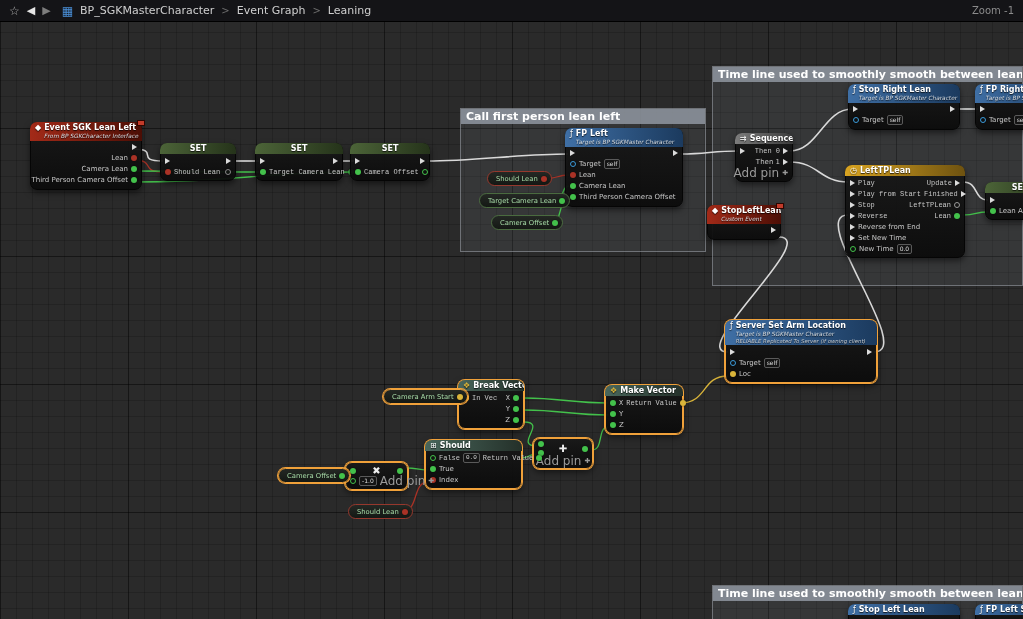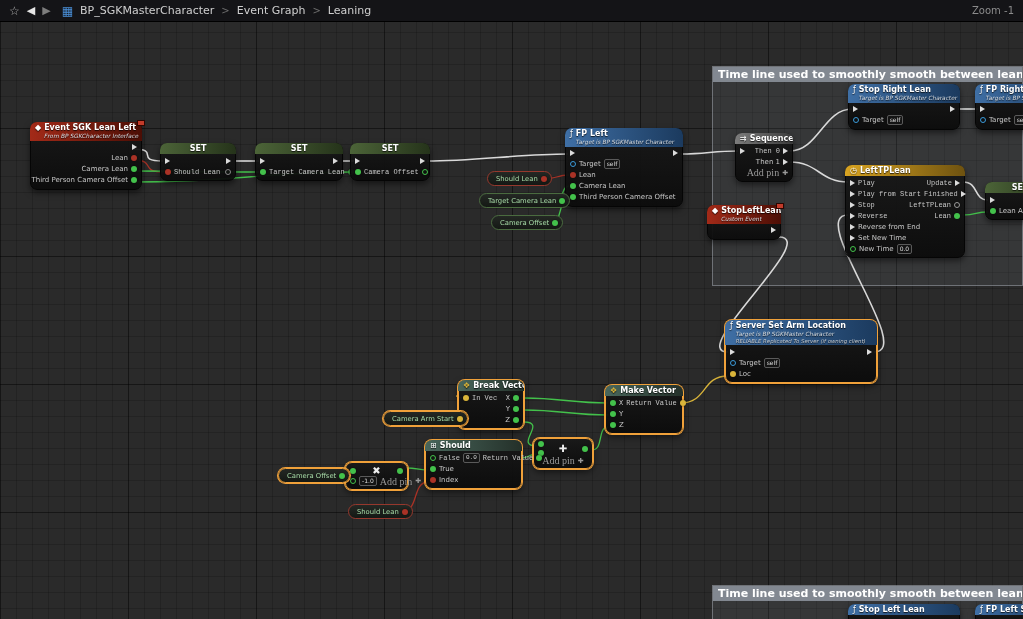--- a/index.html
+++ b/index.html
@@ -77,40 +77,43 @@
   .dpin { width:6px; height:6px; border-radius:50%; flex:0 0 auto; box-shadow:0 0 2px rgba(0,0,0,.6); }
   .c-green{ background:var(--wire-green,#43c14b); } .c-red{ background:var(--wire-red,#a93226); }
   .c-gold{ background:var(--wire-gold,#d9b43a); } .c-blue{ background:#3a9ad9; } .c-gray{ background:#9a9a9a; }
   .dpin.hollow { background:transparent; border:1.5px solid #888; width:6px; height:6px; }
   .dpin.hollow.c-green{ border-color:var(--wire-green,#43c14b); }
   .dpin.hollow.c-blue{ border-color:#3a9ad9; }
   .dpin.hollow.c-gray{ border-color:#9a9a9a; }
 
   .valbox { background:#141414; border:1px solid #5a5a5a; border-radius:2px; font-size:6px;
     color:#dedede; padding:0 2px; line-height:8px; flex:0 0 auto; }
-  .addpin-label { color:#9a9a9a; font-size:10px;font-family:Liberation Serif, serif; }
+  .addpin-label { color:#9a9a9a; font-size:12px; }
   .plus { color:#9a9a9a; font-size:7px; }
   .corner-dot { position:absolute; top:-3px; right:-4px; width:8px; height:6px;
     background:#c23b2a; border:1px solid #2d0500; z-index:4; }
   .ifc { color:#8fc7ff; margin-left:auto; }
   .op-glyph { font-size:10px; color:#ededed; font-weight:bold; }
   .addbody { display:flex; align-items:center; justify-content:space-between; padding:2px 4px 0; }
   .pincol { display:flex; flex-direction:column; gap:3px; }
 
   .getter { position:absolute; z-index:3; display:flex; align-items:center; gap:3px;
     height:15px; padding:0 4px 0 8px; border-radius:8px; font-size:6.8px; color:#a8dca8;
     background:linear-gradient(#242824,#141814); border:1px solid #4a6b3f; white-space:nowrap; }
   .getter.redb { border-color:#96382d; }
   .getter.selected { border-color:var(--selection,#f0a13a); box-shadow:0 0 0 1px var(--selection,#f0a13a); }
 </style>
 </head>
 <body>
 
 <div class="canvas">
 
+  <div class="comment" style="left:460px;top:108px;width:246px;height:144px">
+    <div class="comment-header">Call first person lean left</div>
+  </div>
   <div class="comment" style="left:712px;top:66px;width:311px;height:220px">
     <div class="comment-header">Time line used to smoothly smooth between lean camera loca</div>
   </div>
   <div class="comment" style="left:712px;top:585px;width:311px;height:60px">
     <div class="comment-header">Time line used to smoothly smooth between lean camera loca</div>
   </div>
 
   <svg class="wires" width="1023" height="619">
     <path class="w-exec" d="M132,149 C162,149 133,161 163,161"></path>
     <path class="w-exec" d="M235,161 C245,161 249,161 259,161"></path>
@@ -532,21 +535,21 @@
       <span class="dpin c-green"></span>
     </div>
     <div class="row" style="height:10px">
         <span class="dpin c-green hollow"></span>
         <span class="valbox">-1.0</span>
         <span class="addpin-label">Add pin</span>
         <span class="plus">✚</span>
       </div>
   </div>
 
-  <div class="getter selected" style="left:383px;top:411px">
+  <div class="getter selected" style="left:383px;top:389px">
     <span>Camera Arm Start</span>
       <span class="dpin c-gold"></span>
   </div>
   <div class="getter selected" style="left:278px;top:468px">
     <span>Camera Offset</span>
       <span class="dpin c-green"></span>
   </div>
   <div class="getter redb" style="left:348px;top:504px">
     <span>Should Lean</span>
       <span class="dpin c-red"></span>

